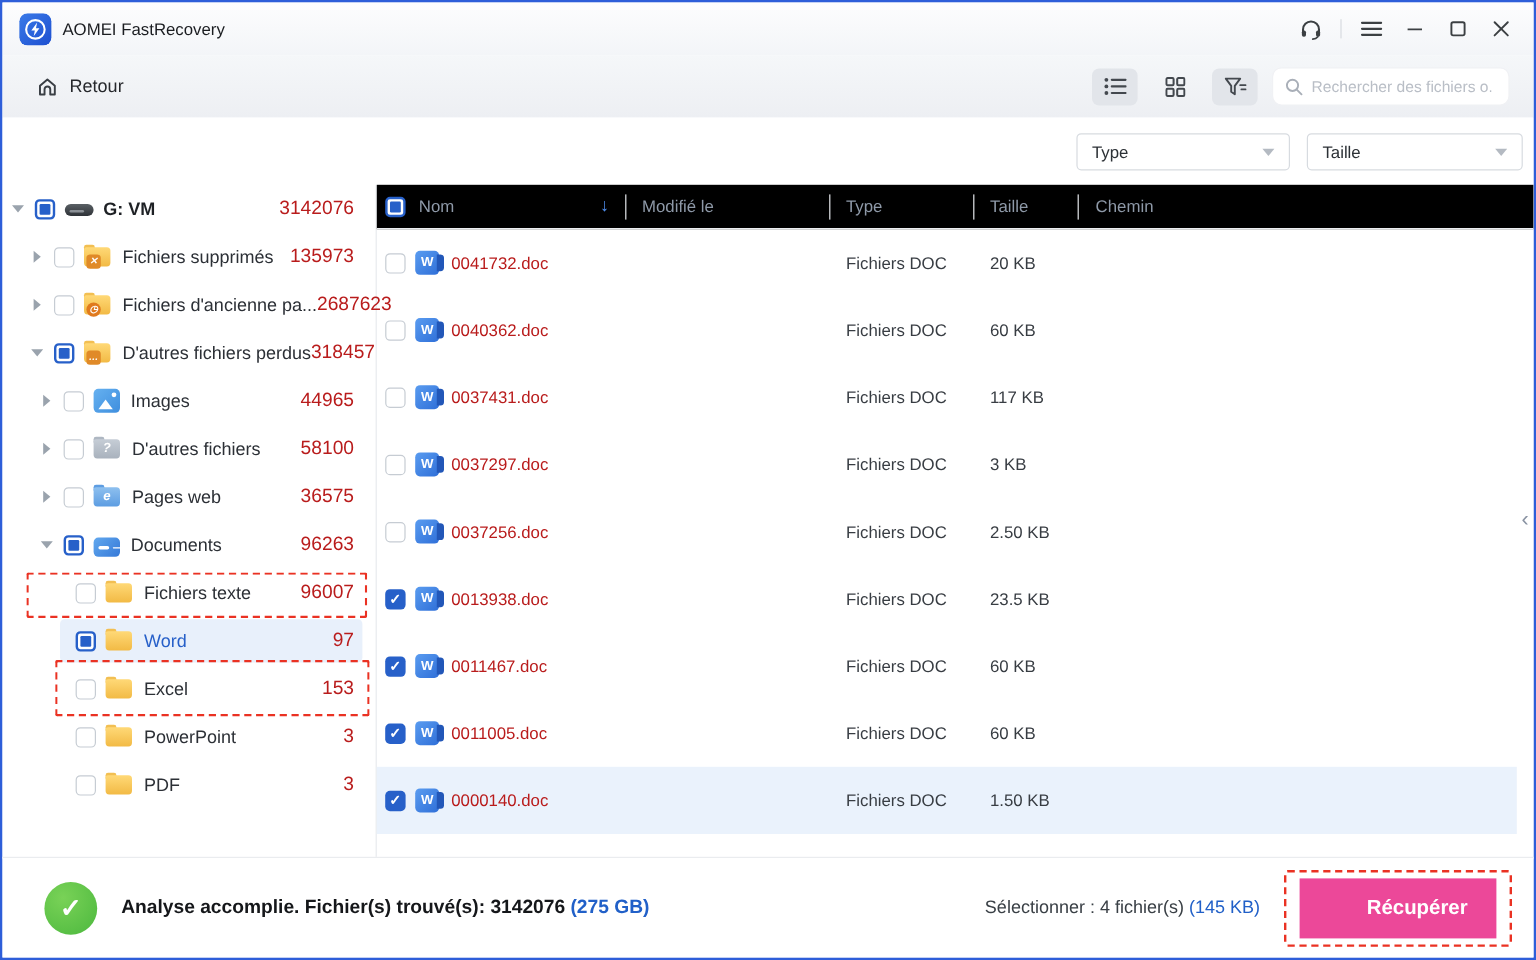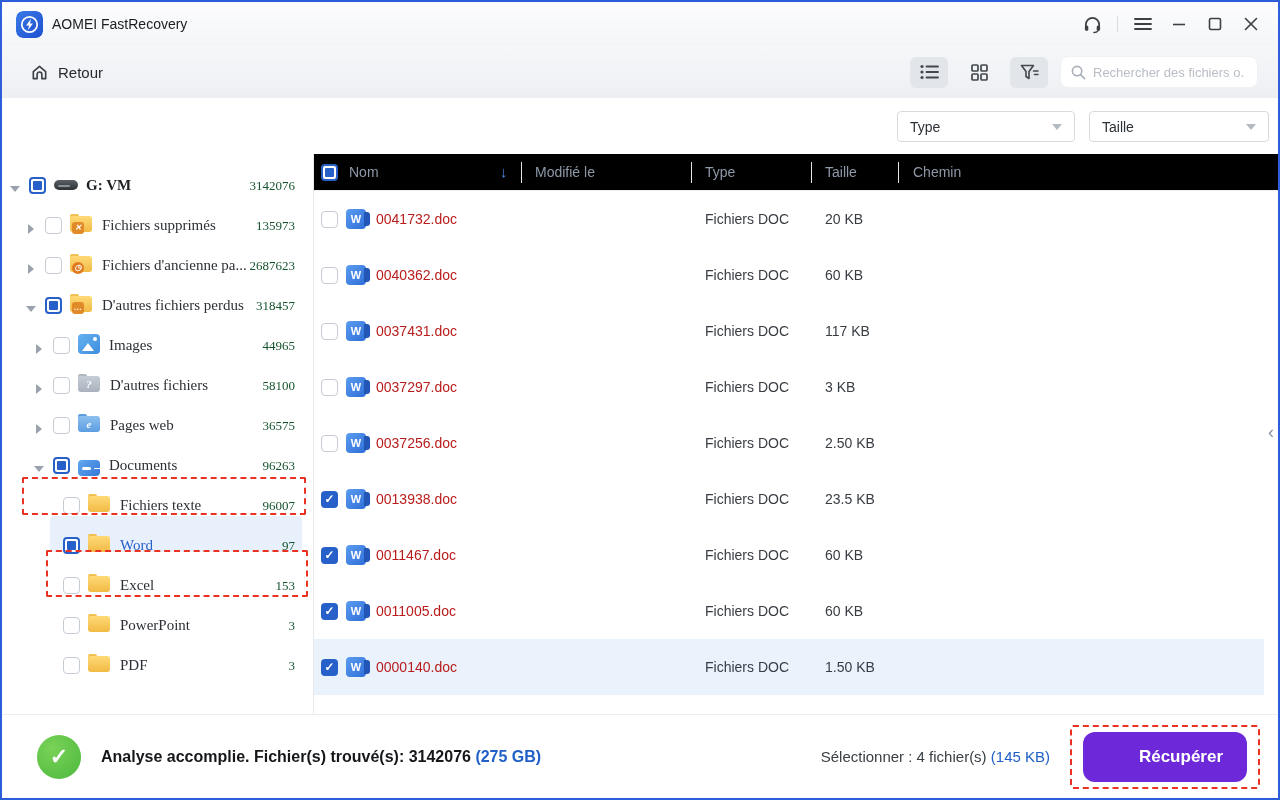--- a/index.html
+++ b/index.html
@@ -37,24 +37,24 @@
   .select { position:absolute; top:13px; height:31px; border:1px solid #d7dbe0; border-radius:4px;
             background:#fff; display:flex; align-items:center; padding:0 12px; font-size:14px;
             color:#2c3136; cursor:pointer; }
   .sel-type { left:895px; width:178px; }
   .sel-size { left:1087px; width:180px; }
   .caret { margin-left:auto; width:0; height:0; border-left:5px solid transparent;
            border-right:5px solid transparent; border-top:6px solid #b4bac2; }
 
   
   .sidebar { position:absolute; left:0; top:152px; width:310px; height:562px; background:#fff; }
-  .tree-item { position:relative; height:40px; display:flex; align-items:flex-end; cursor:pointer;font-family:Liberation Serif, serif; }
+  .tree-item { position:relative; height:40px; display:flex; align-items:center; cursor:pointer; }
   .tree-item .lbl { font-size:15px; color:#2c3036; white-space:nowrap; }
   .tree-item.sel-label .lbl { color:#2760c9; }
-  .tree-item .cnt { margin-left:auto; margin-right:17px; font-size:13px; color:#14532d; }
+  .tree-item .cnt { margin-left:auto; margin-right:17px; font-size:16px; color:#b91c1c; }
   .lvl0 { padding-left:8px; }  .lvl0 .lbl { font-weight:bold; color:#1e2125; }
   .lvl1 { padding-left:24px; } .lvl2 { padding-left:32px; } .lvl3 { padding-left:42px; }
   .arrow { width:10px; height:10px; flex:none; margin-right:9px; position:relative; }
   .arrow.down::after { content:""; position:absolute; left:0; top:2px; border-left:5px solid transparent;
           border-right:5px solid transparent; border-top:6px solid #9aa3ad; }
   .arrow.right::after { content:""; position:absolute; left:2px; top:0px; border-top:5px solid transparent;
           border-bottom:5px solid transparent; border-left:6px solid #9aa3ad; }
   .arrow.none { visibility:hidden; }
   .hl { position:absolute; left:48px; right:10px; top:2px; bottom:2px; background:#e8f0fb;
         border-radius:4px; z-index:0; }
@@ -131,21 +131,21 @@
             border-top:1px solid #eaecef; display:flex; align-items:center; }
   .done { width:44px; height:44px; margin-left:35px; flex:none; border-radius:50%;
           background:radial-gradient(circle at 35% 30%, #79d257, #4cb83e); position:relative; }
   .done::after { content:"✓"; position:absolute; inset:0; color:#fff; font-size:22px; font-weight:bold;
           line-height:44px; text-align:center; }
   .status { margin-left:20px; font-size:16px; font-weight:bold; color:#15171a; }
   .status .bluepart { color:#2160c8; }
   .selinfo { margin-left:auto; font-size:15px; color:#3a4046; margin-right:20px; }
   .selinfo .bluepart { color:#2160c8; }
   .dashwrap { border:2px dashed #ea3223; border-radius:3px; padding:5px 11px; margin-right:18px; }
-  .recover { width:164px; height:50px; border:none; border-radius:12px; background:#6d28d9; color:#fff;
+  .recover { width:164px; height:50px; border:none; border-radius:0; background:#ec4899; color:#fff;
              font-size:17px; font-weight:bold; font-family:"Liberation Sans", sans-serif; cursor:pointer;padding-left:32px; }
 
   svg { display:block; }
 </style>
 </head>
 <body>
 
 <div class="window">
 
   <div class="titlebar">

